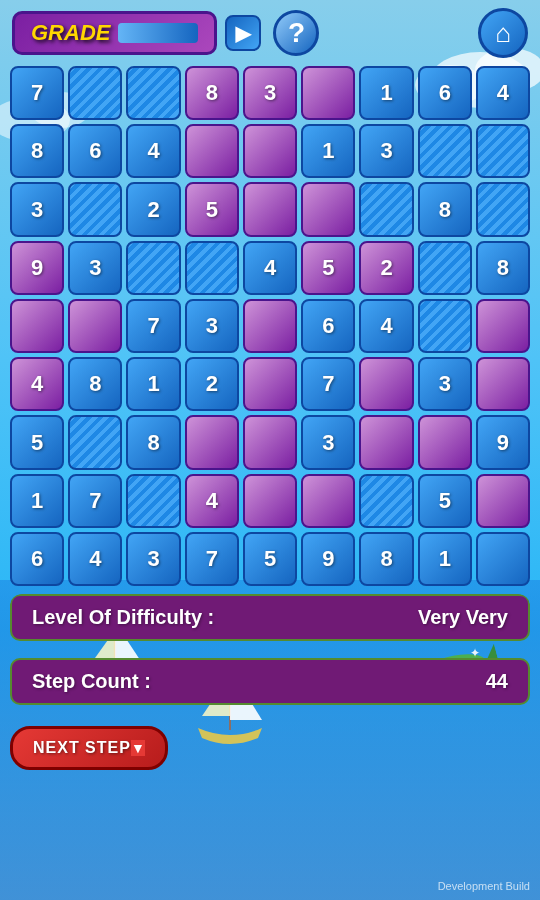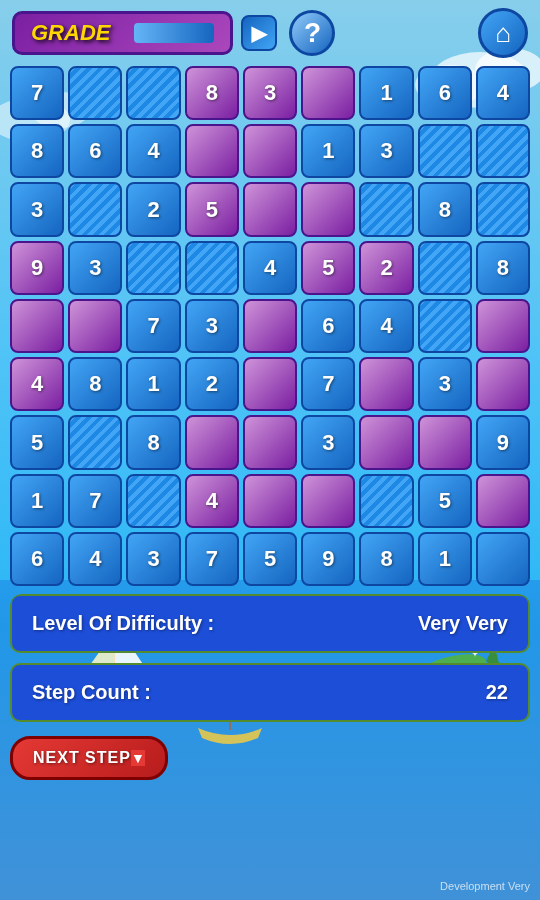--- a/index.html
+++ b/index.html
@@ -44,21 +44,21 @@
       gap: 8px;
     }
 
     .grade-btn {
       background: linear-gradient(135deg, #7B1FA2, #AB47BC);
       border: 3px solid #4A148C;
       border-radius: 10px;
       padding: 6px 16px;
       display: flex;
       align-items: center;
-      gap: 24px;
+      gap: 8px;
       cursor: pointer;
     }
 
     .grade-label {
       color: #FFD700;
       font-size: 22px;
       font-weight: 900;
       font-style: italic;
       text-shadow: 2px 2px 4px #000;
     }
@@ -169,28 +169,28 @@
     
     .info-panel {
       position: relative;
       z-index: 10;
       margin: 8px 10px 4px;
       border-radius: 12px;
       overflow: hidden;
     }
 
     .info-row {
-      background: #1d4ed8;
+      background: #701a75;
       border: 2px solid #558B2F;
       border-radius: 10px;
       display: flex;
       align-items: center;
       justify-content: space-between;
-      padding: 16px 20px;
-      margin-bottom: 10px;
+      padding: 10px 20px;
+      margin-bottom: 17px;
     }
 
     .info-label {
       color: white;
       font-size: 20px;
       font-weight: 700;
       text-shadow: 1px 1px 3px rgba(0,0,0,0.4);
     }
 
     .info-value {
@@ -418,22 +418,22 @@
     </div>
 </div>
 
 <div class="info-panel">
   <div class="info-row">
     <span class="info-label">Level Of Difficulty :</span>
     <span class="info-value">Very Very</span>
   </div>
   <div class="info-row">
     <span class="info-label">Step Count :</span>
-    <span class="info-value">22</span>
+    <span class="info-value">44</span>
   </div>
 </div>
 
 <div class="next-step-btn">
   <span class="next-step-label">NEXT  STEP</span>
   <span class="next-step-arrow">▼</span>
 </div>
 
-<div class="dev-build">Development Very</div>
+<div class="dev-build">Development Build</div>
 
 </body></html>

